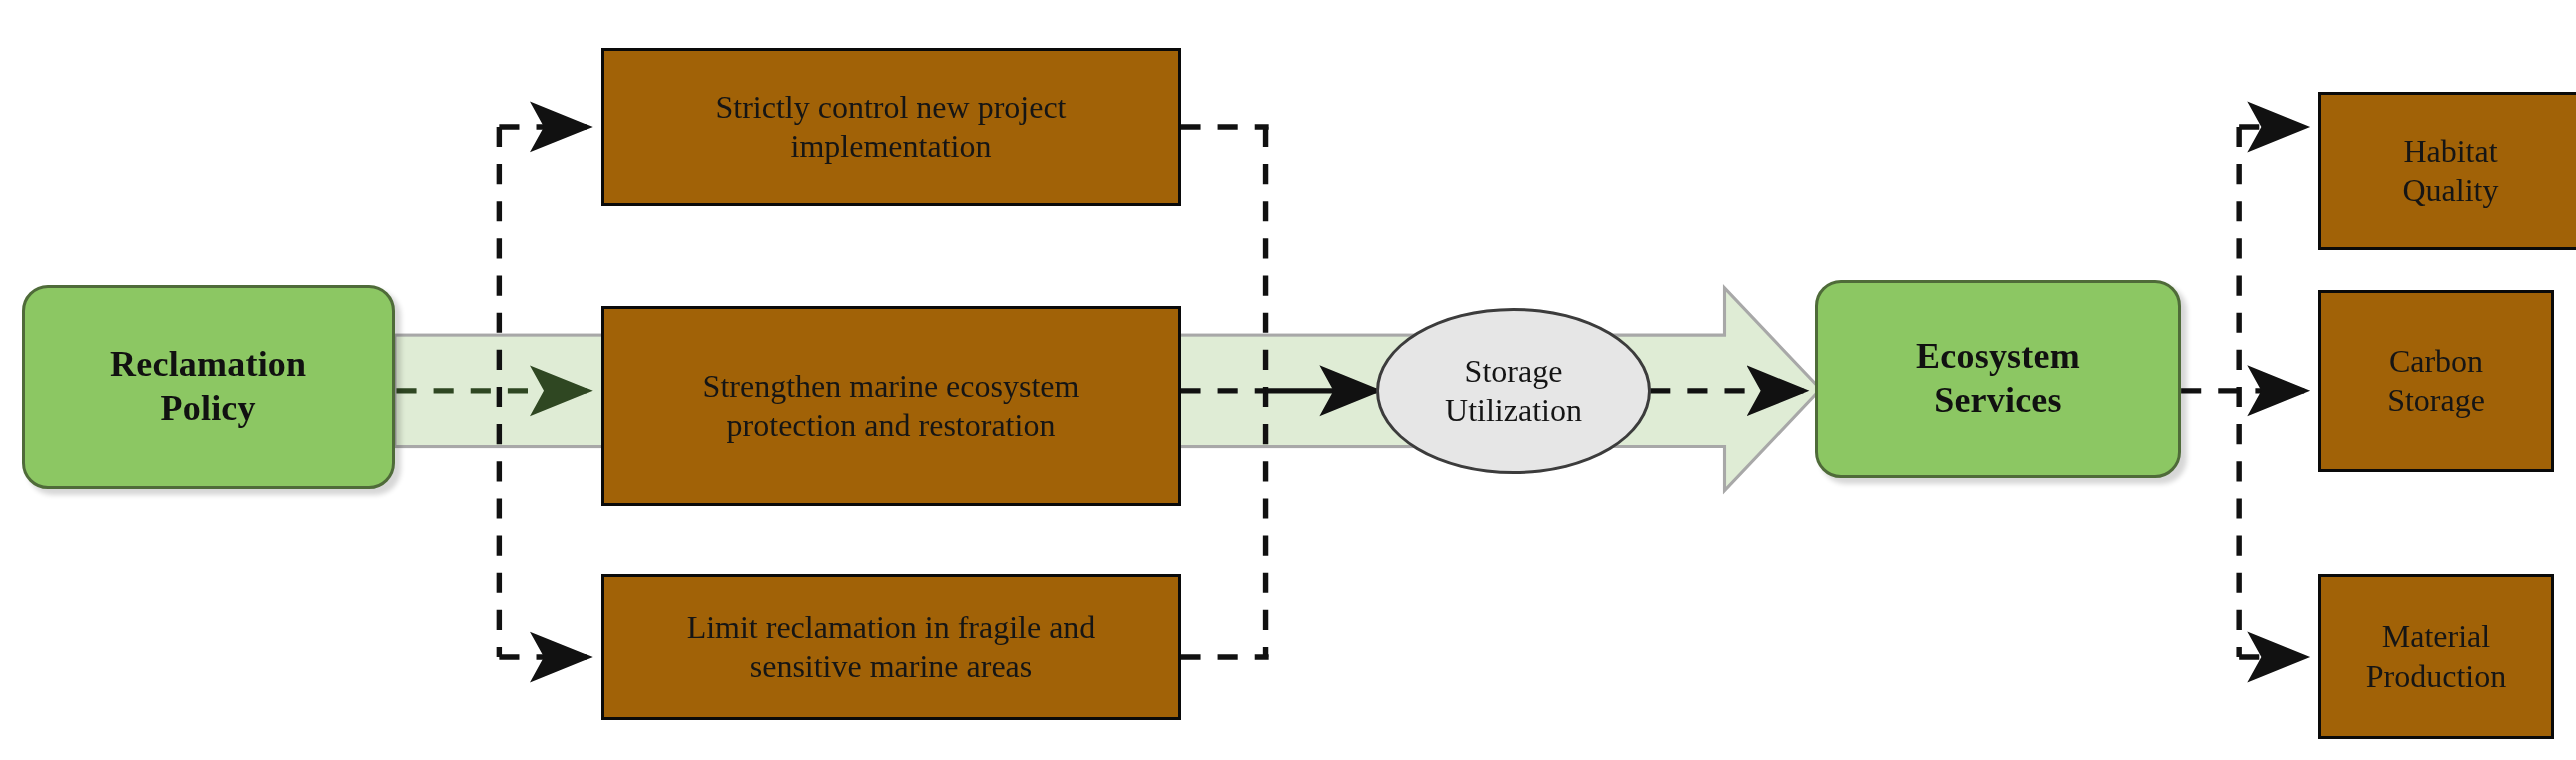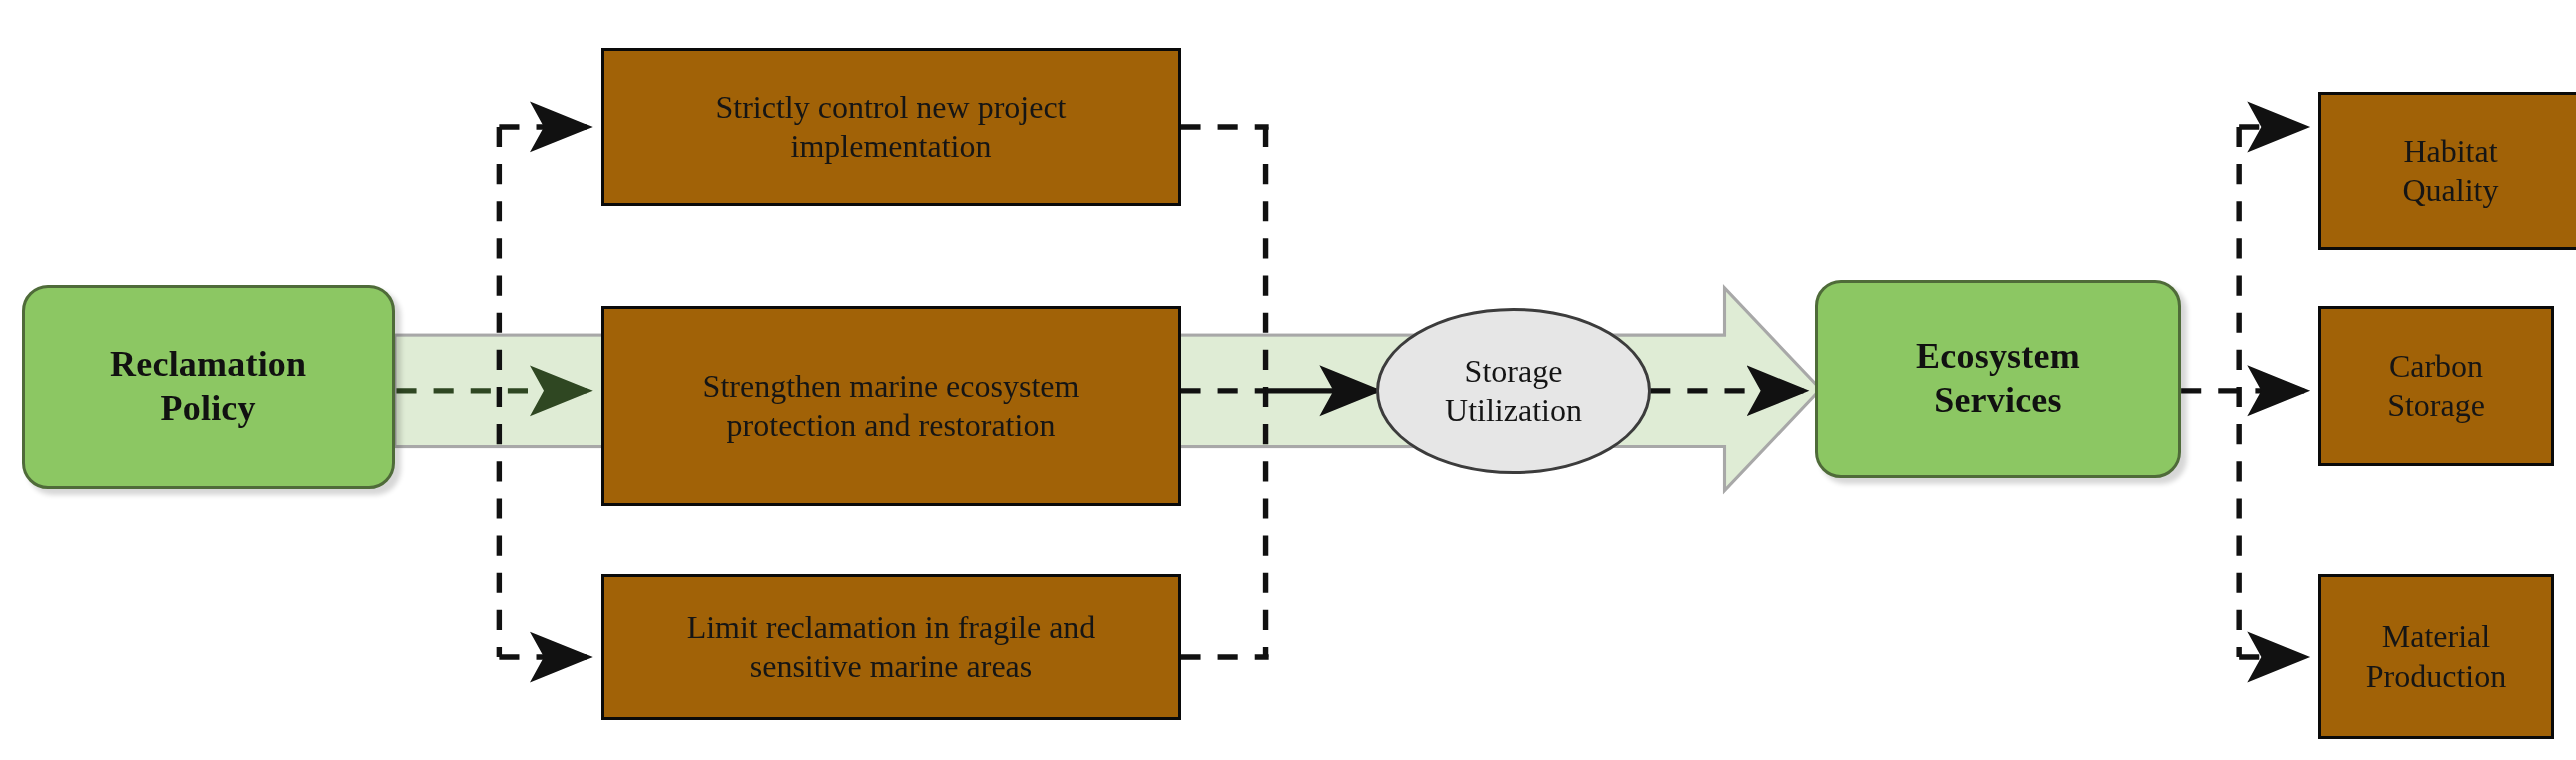--- a/index.html
+++ b/index.html
@@ -164,21 +164,21 @@
   <div class="node green-box" style="left:1815px; top:280px; width:366px; height:198px;">
     <span class="node-label">Ecosystem
 Services</span>
   </div>
 
   <div class="node grey-box outcome" style="left:2318px; top:48px; width:265px; height:158px;margin-top:44px;">
     <span class="node-label">Habitat
 Quality</span>
   </div>
 
-  <div class="node grey-box outcome" style="left:2318px; top:306px; width:236px; height:160px;">
+  <div class="node grey-box outcome" style="left:2318px; top:290px; width:236px; height:182px;">
     <span class="node-label">Carbon
 Storage</span>
   </div>
 
   <div class="node grey-box outcome" style="left:2318px; top:574px; width:236px; height:165px;font-family:Liberation Serif, serif;">
     <span class="node-label">Material
 Production</span>
   </div>
 
 </div>

